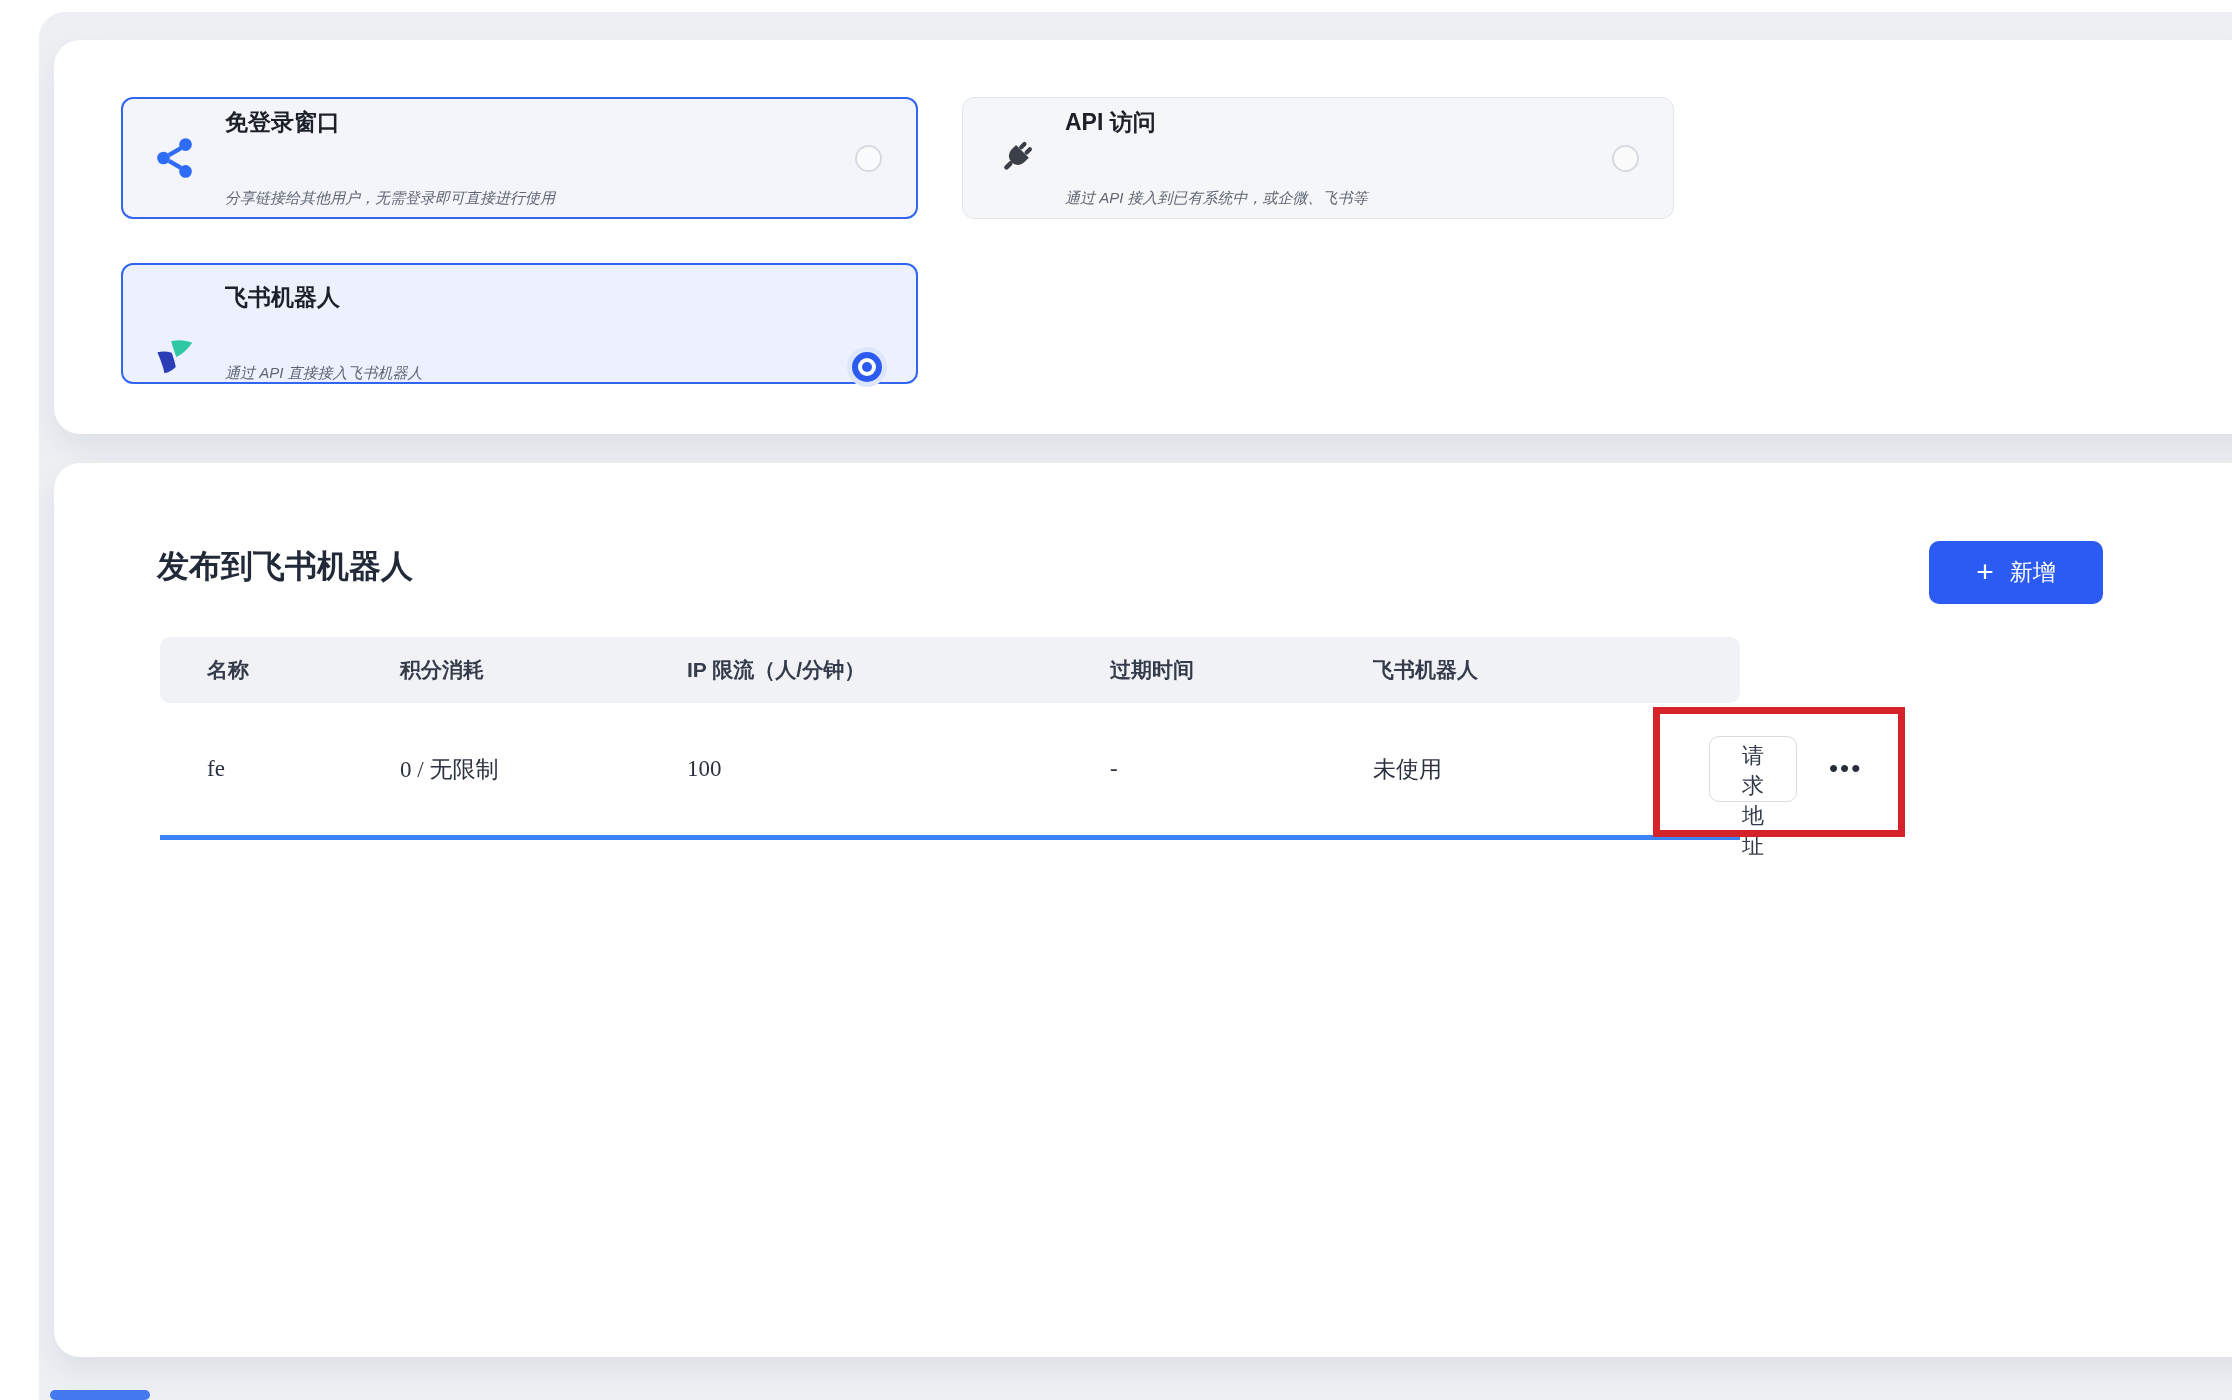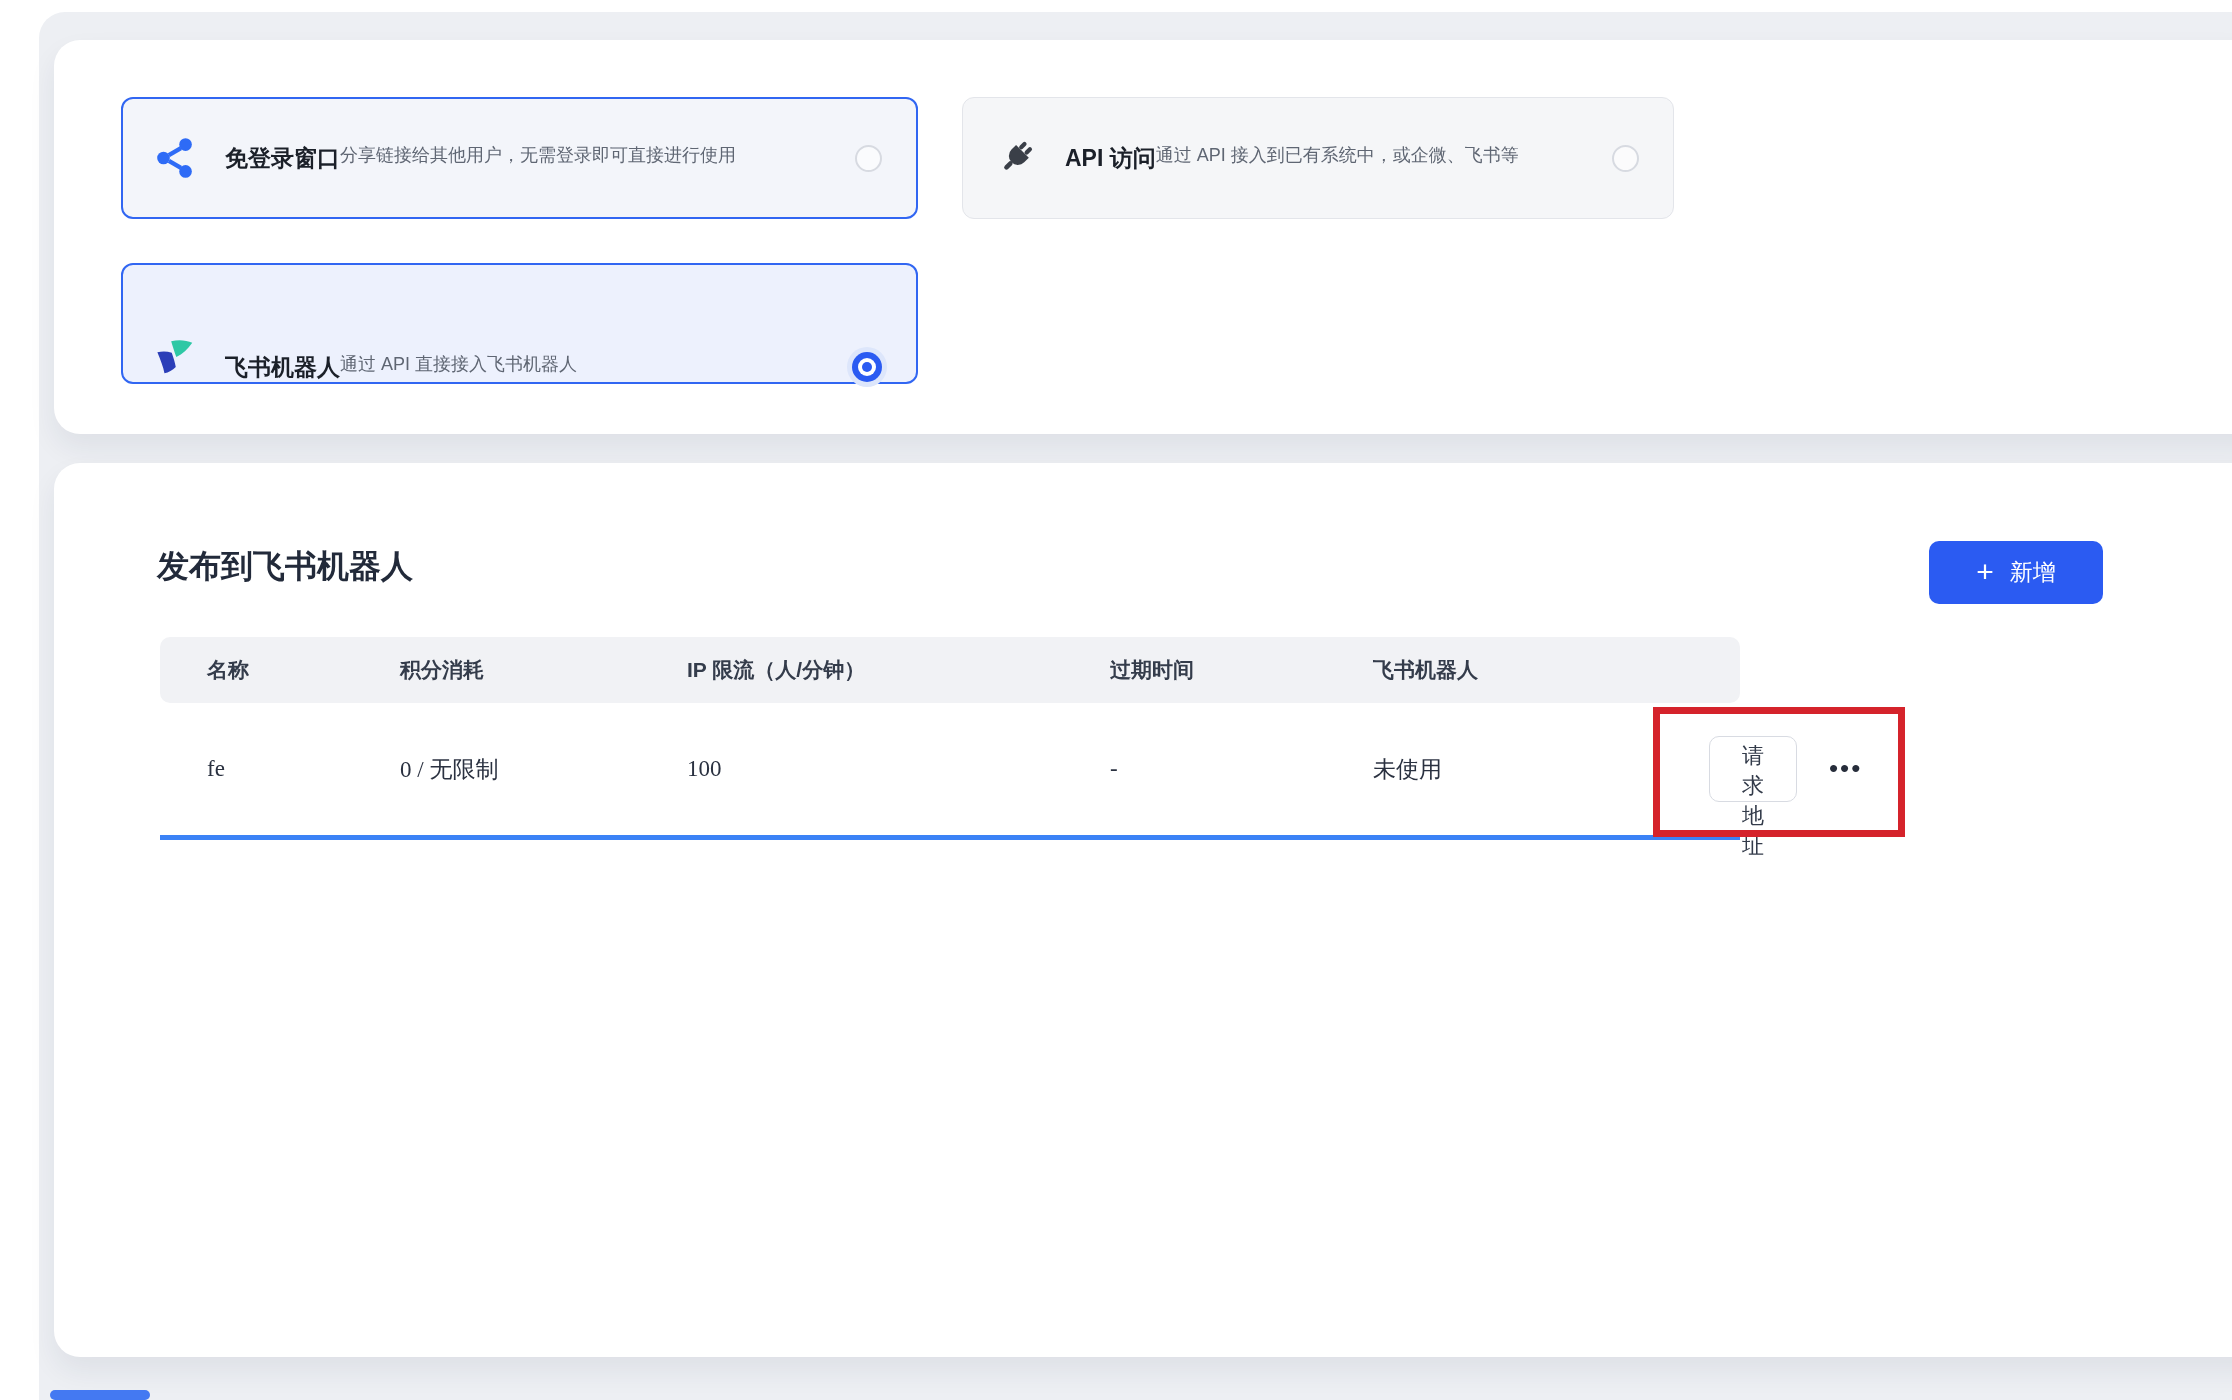--- a/index.html
+++ b/index.html
@@ -38,23 +38,23 @@
   .card-pos-1 { left:67px;  top:57px; }
   .card-pos-2 { left:908px; top:57px; width:712px; }
   .card-pos-3 { left:67px;  top:223px; height:121px; }
   .card-blue   { border:2px solid #3166f2; background:#f3f5fa; }
   .card-plain  { border:1px solid #e3e5ea; background:#f5f6f8; }
   .card-selected { border:2px solid #3166f2; background:#edf1fd;align-items:flex-end; }
 
   .card-icon { width:48px; height:48px; margin-right:26px; flex:0 0 auto;
                display:flex; align-items:center; justify-content:center; }
   .card-icon svg { width:46px; height:46px; }
-  .card-text { display:flex; flex-direction:row; }
+  .card-text { display:flex; flex-direction:column;gap:44px; }
   .card-title { font-size:23px; font-weight:700; color:#1b2029; line-height:1.25; }
-  .card-sub   { font-size:18px; color:#5f6673; line-height:1.3; }
+  .card-sub   { font-size:15px; color:#5f6673; margin-top:7px; line-height:1.3;font-style:italic; }
 
   .radio {
     margin-left:auto; flex:0 0 auto;
     width:27px; height:27px; border-radius:50%;
     border:2px solid #d7dae1; background:rgba(255,255,255,.6);
   }
   .radio-selected {
     margin-left:auto; flex:0 0 auto;
     width:30px; height:30px; border-radius:50%;
     background:#2b5bf2;

